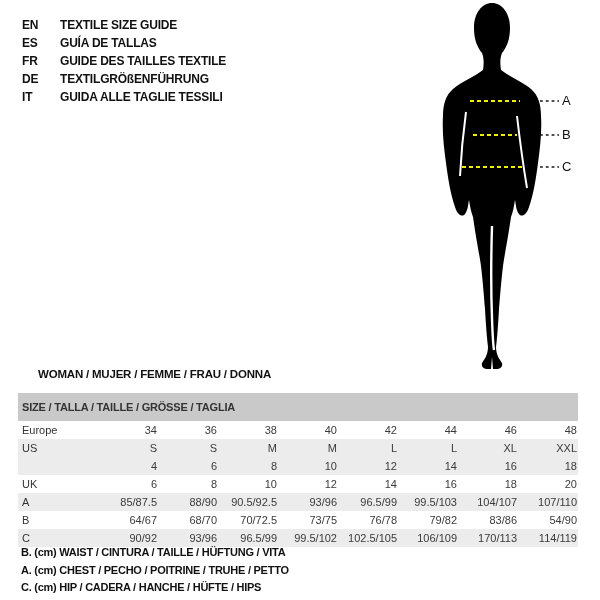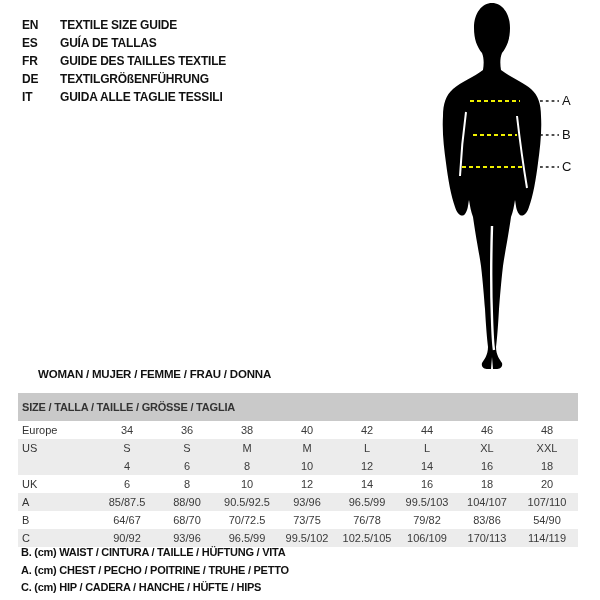--- a/index.html
+++ b/index.html
@@ -29,21 +29,21 @@
   
   .section-title{position:absolute;left:38px;top:368px;
     font-size:11.5px;font-weight:bold;letter-spacing:-0.2px;white-space:nowrap;}
   
   .size-table{position:absolute;left:18px;top:393px;width:560px;font-size:11px;color:#3a3a3a;}
   .thead{height:28px;background:var(--header-bg);display:flex;align-items:center;
     padding-left:4px;font-weight:bold;font-size:11px;color:#333;letter-spacing:-0.2px;}
   .tr{display:grid;grid-template-columns:79px repeat(8,60px);height:18px;align-items:center;}
   .tr.shade{background:var(--row-stripe);}
   .tl{padding-left:4px;text-align:left;color:#333;}
-  .td{text-align:center;white-space:nowrap;}
+  .td{text-align:right;white-space:nowrap;}
   
   .legend{position:absolute;left:21px;top:544px;font-size:11px;font-weight:bold;
     letter-spacing:-0.25px;line-height:17.5px;white-space:nowrap;}
 </style>
 </head>
 <body>
 
 <div class="langs">
   <div class="lang-row">
     <span class="lang-code">EN</span>

